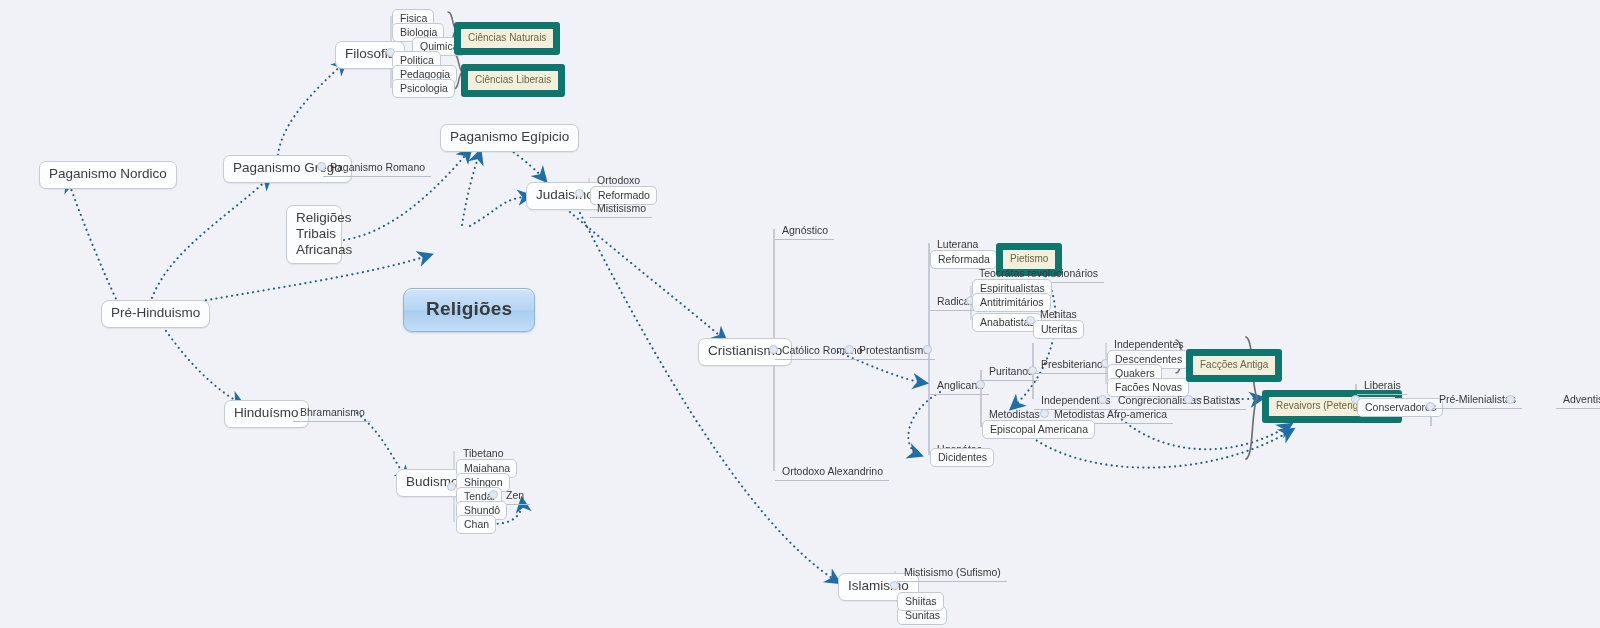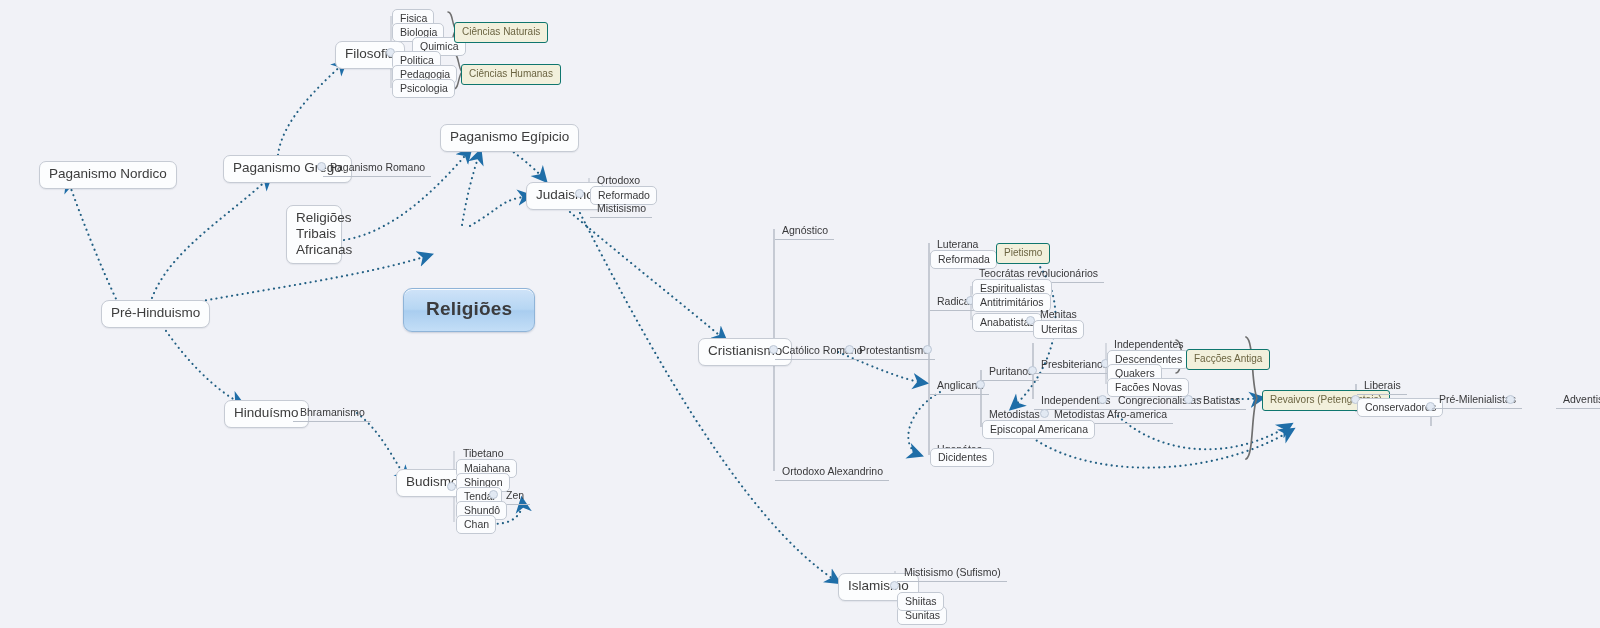--- a/index.html
+++ b/index.html
@@ -43,21 +43,21 @@
   .n-leaf.boxed{
     border:1px solid #c3c9d3;
     border-radius:5px 5px 5px 5px;
     background:#fbfcfe;
   }
   
   .n-note{
     font-size:10px;
     color:#6b6441;
     background:#f2f0dc;
-    border:1px solid #0f766e;
+    border:7px solid #0f766e;
     border-radius:3px;
     padding:3px 7px;
   }
   
   .n-root{
     font-size:19px;
     font-weight:bold;
     color:#3b3b3d;
     background:linear-gradient(to bottom,#cfe3f8 0%,#b6d6f3 48%,#a9cdef 52%,#c3def7 100%);
     border:1px solid #8fb4d8;
@@ -256,21 +256,21 @@
   <div class="collapse-dot" style="left:386px;top:48px;"></div>
 
   <div class="node n-leaf boxed" style="left:392px;top:9px;">Fisica</div>
   <div class="node n-leaf boxed" style="left:392px;top:23px;">Biologia</div>
   <div class="node n-leaf boxed" style="left:412px;top:37px;">Quimica</div>
   <div class="node n-leaf boxed" style="left:392px;top:51px;">Politica</div>
   <div class="node n-leaf boxed" style="left:392px;top:65px;">Pedagogia</div>
   <div class="node n-leaf boxed" style="left:392px;top:79px;">Psicologia</div>
 
   <div class="node n-note" style="left:454px;top:22px;">Ciências Naturais</div>
-  <div class="node n-note" style="left:461px;top:64px;">Ciências Humanas</div>
+  <div class="node n-note" style="left:461px;top:64px;">Ciências Liberais</div>
 
   <div class="node n-box multiline" style="left:286px;top:205px;width:56px;">Religiões Tribais Africanas</div>
 
   <div class="node n-box" style="left:440px;top:124px;">Paganismo Egípicio</div>
 
 
   <div class="node n-box" style="left:526px;top:182px;">Judaismo</div>
   <div class="collapse-dot" style="left:575px;top:189px;"></div>
   <div class="node n-leaf" style="left:590px;top:172px;">Ortodoxo</div>
   <div class="node n-leaf boxed" style="left:590px;top:186px;">Reformado</div>

